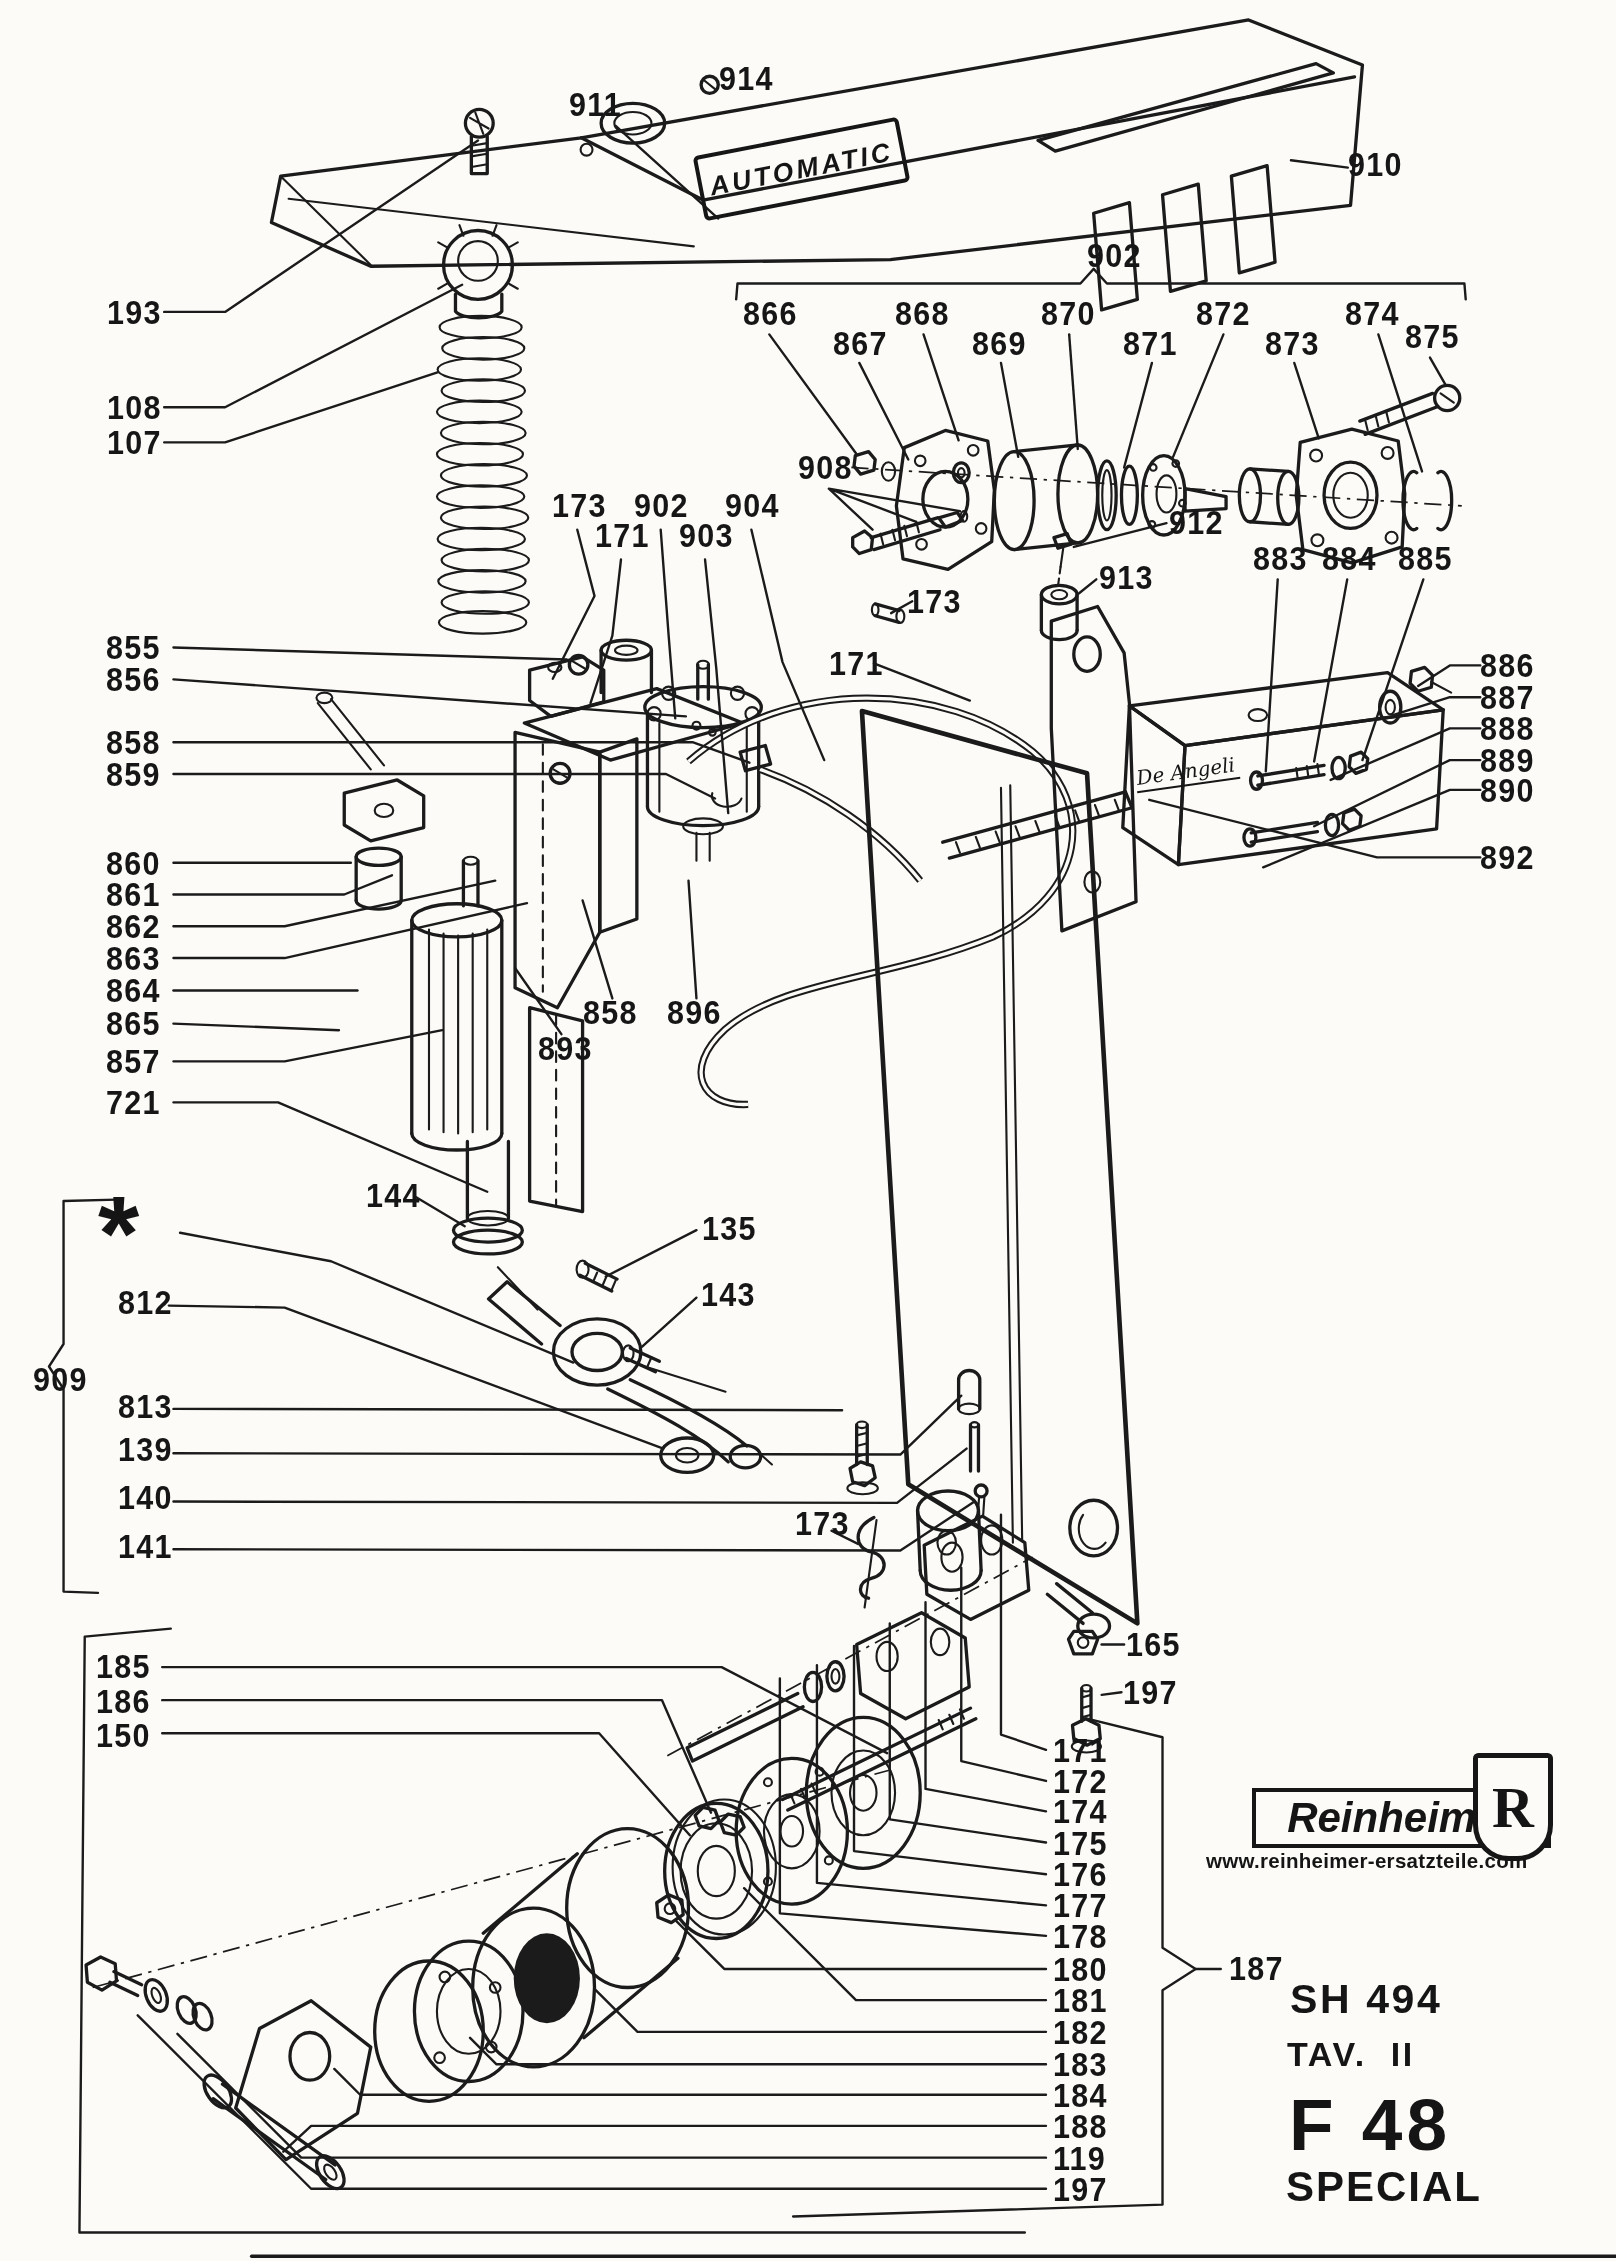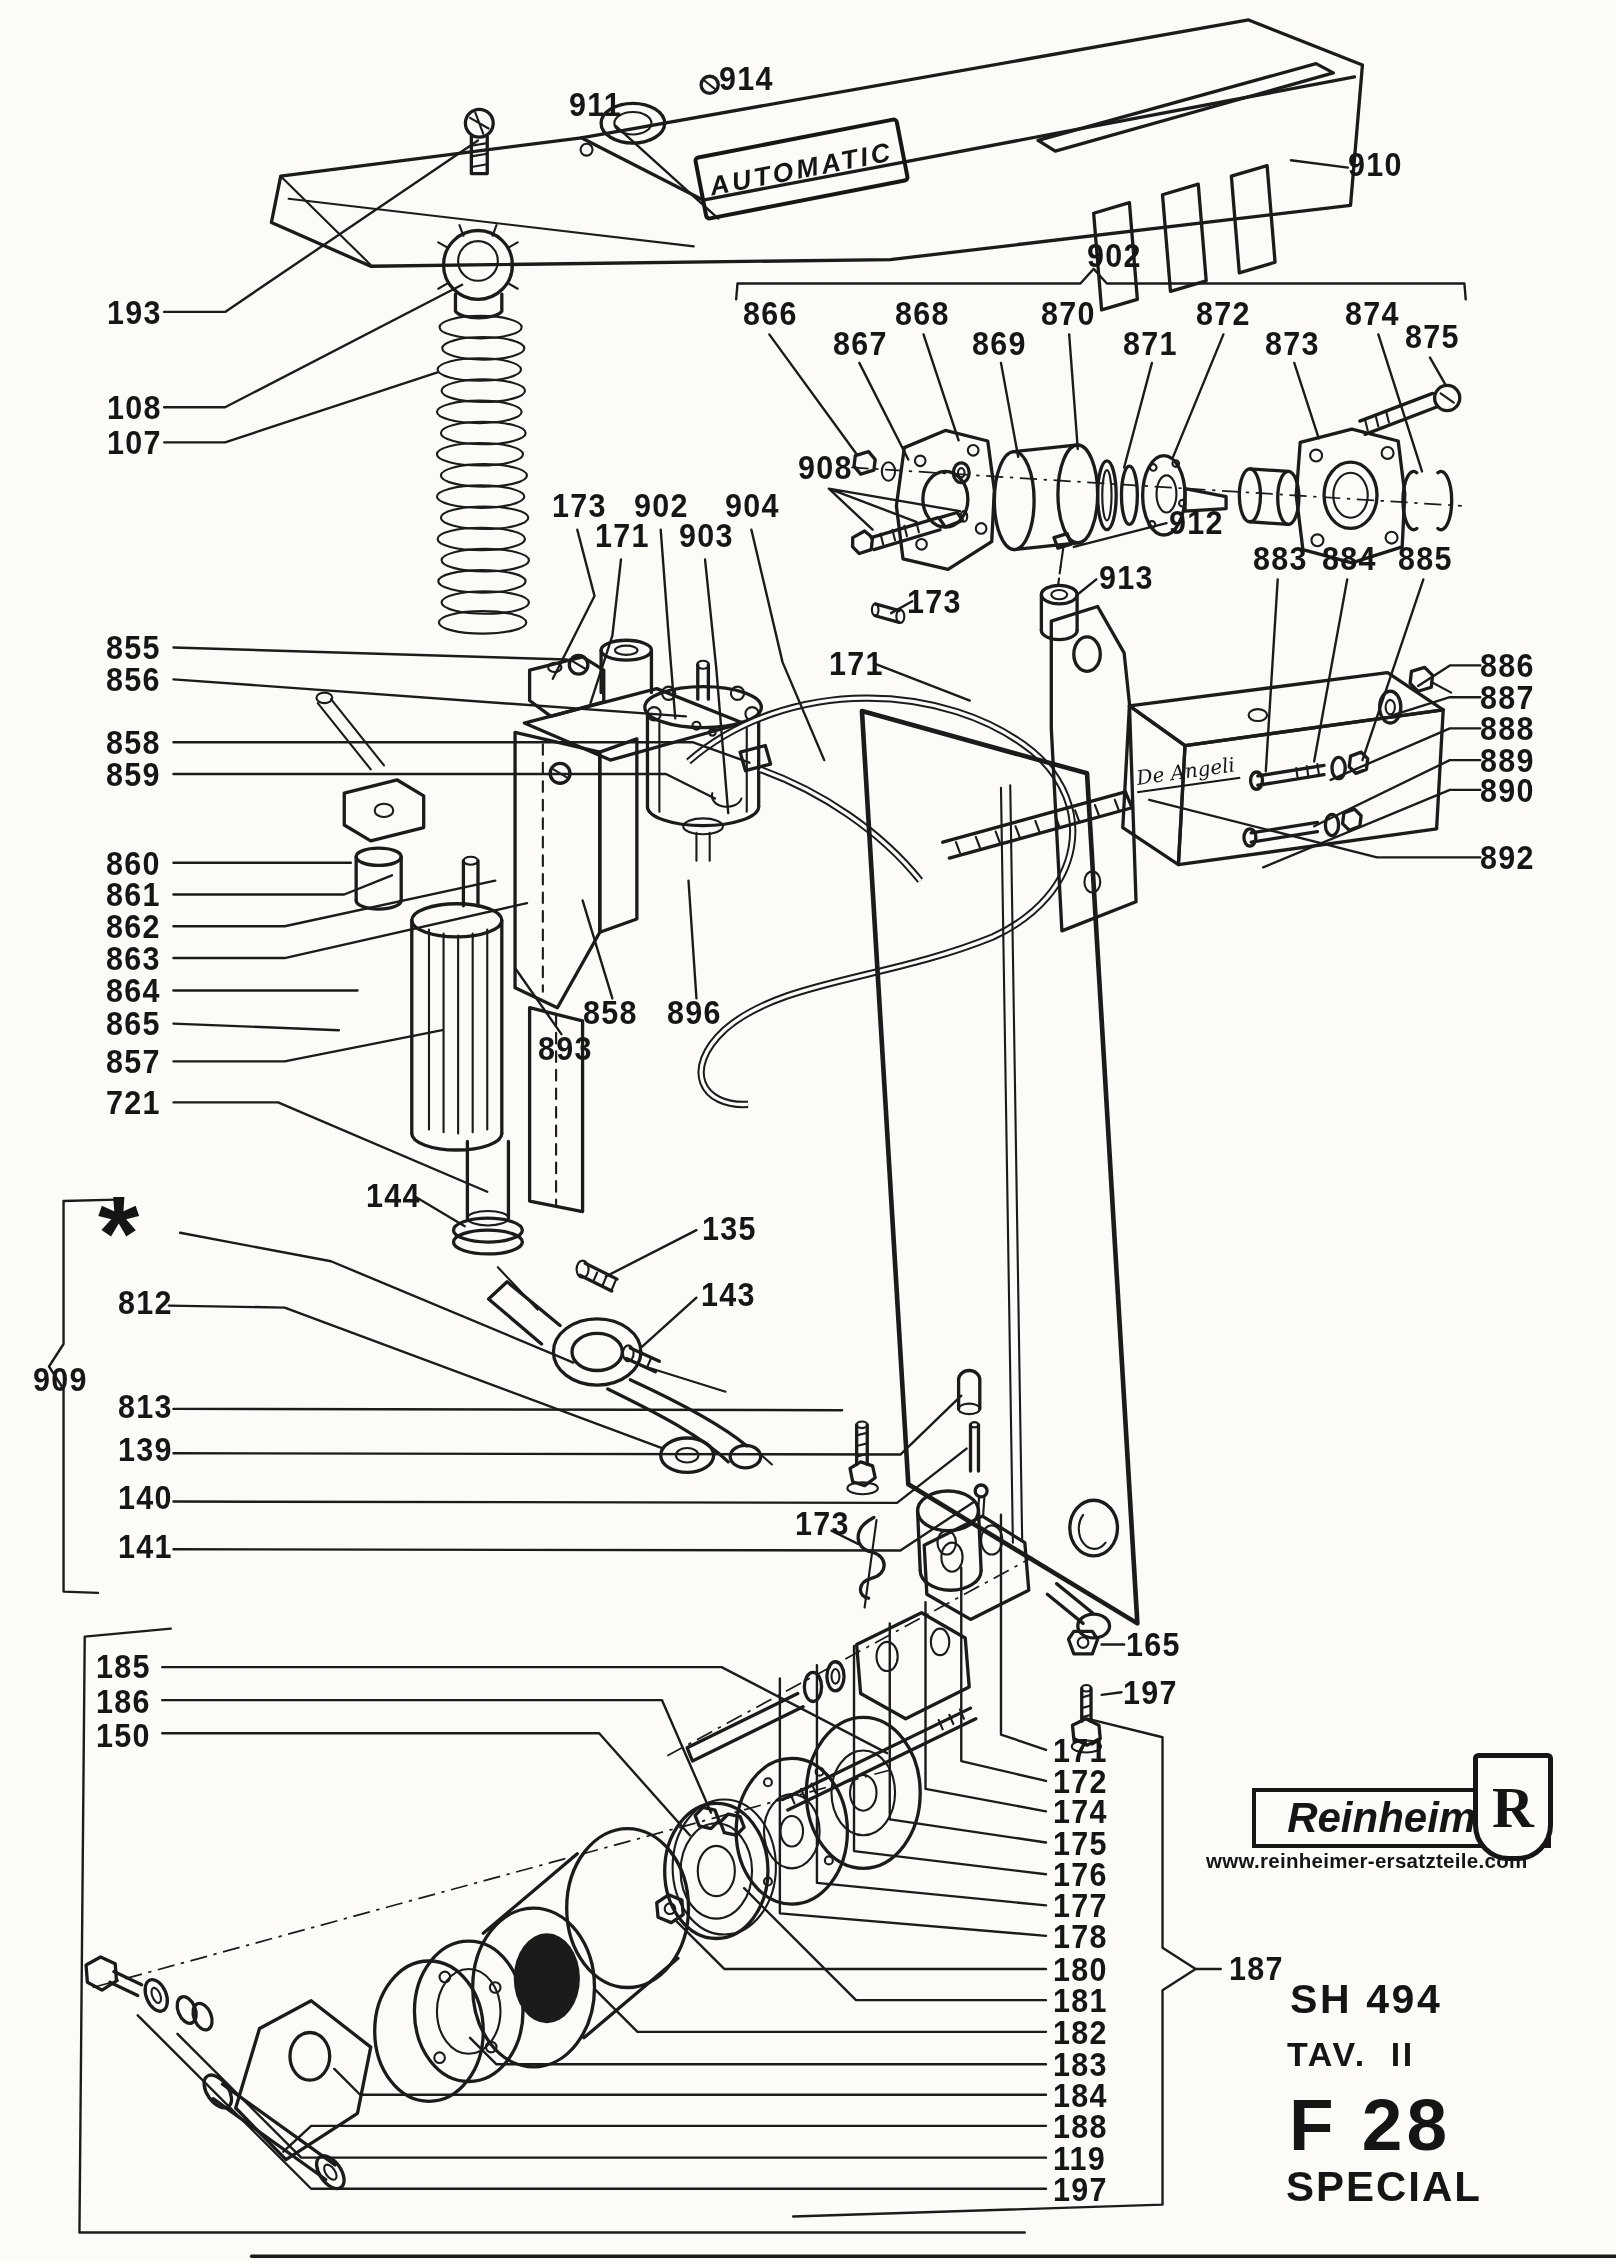--- a/index.html
+++ b/index.html
@@ -541,17 +541,17 @@
 
 <div class="autoplate">AUTOMATIC</div>
 <div class="gmark">*</div>
 <div class="sig">De Angeli</div>
 
 <div class="logobox">Reinheimer</div>
 <div class="shield">R</div>
 <div class="url">www.reinheimer-ersatzteile.com</div>
 <div class="sh">SH 494</div>
 <div class="tav">TAV.  II</div>
-<div class="f36">F 28</div>
+<div class="f36">F 48</div>
 <div class="special">SPECIAL</div>
 
 </div>
 
 
 </body></html>

